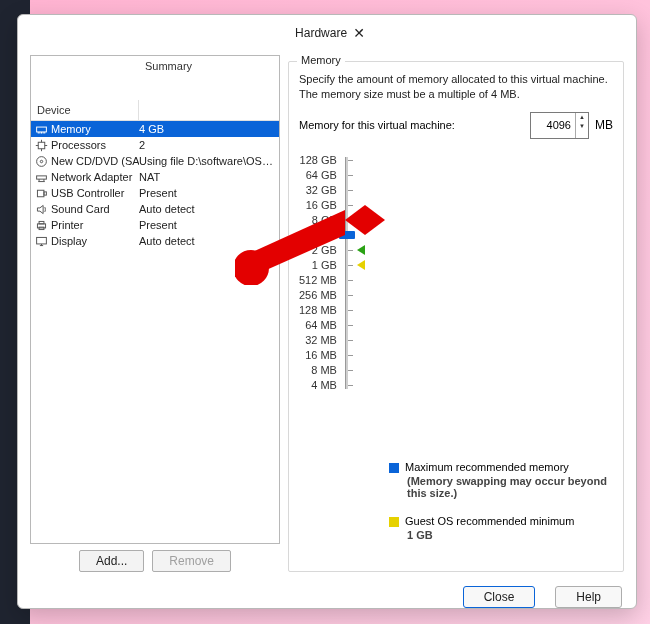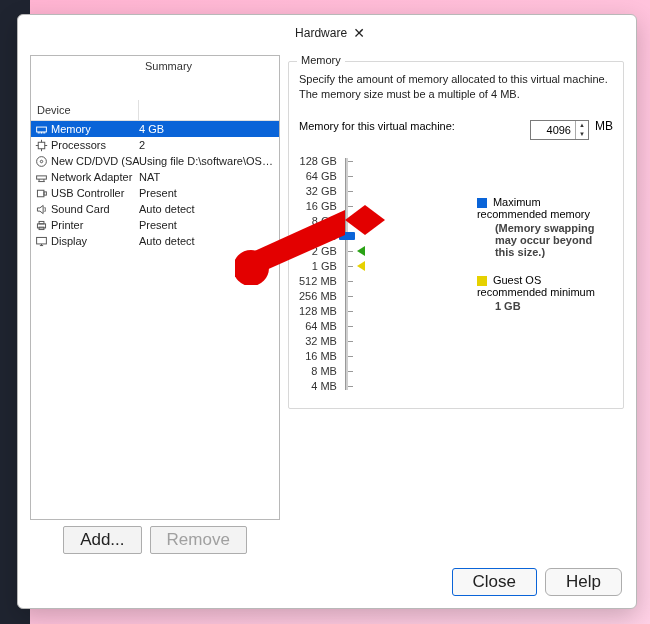--- a/index.html
+++ b/index.html
@@ -32,38 +32,38 @@
   .device-row { display: flex; height: 16px; align-items: center; }
   .device-row.selected { background: #0a64d8; color: #fff; }
   .device-row .icon { width: 16px; height: 16px; display: inline-flex; align-items: center; justify-content: center; margin-left: 2px; }
   .device-row .dev { width: 90px; padding-left: 2px; white-space: nowrap; overflow: hidden; }
   .device-row .sum { flex: 1; white-space: nowrap; overflow: hidden; text-overflow: ellipsis; padding-right: 4px;}
   .device-row:not(.selected) { color: #222; }
   .device-row:not(.selected) .icon svg { stroke: #555; fill: none; }
   .device-row.selected .icon svg { stroke: #fff; fill: none; }
 
   .device-buttons { display: flex; justify-content: center; gap: 8px; margin-top: 6px; }
-  .btn { border: 1px solid #adadad; background: #f3f3f3; padding: 3px 16px; border-radius: 2px; font-size: 17px; color: #222; }
+  .btn { border: 1px solid #adadad; background: #f3f3f3; padding: 3px 16px; border-radius: 2px; font-size: 12px; color: #222; }
   .btn.disabled { color: #a0a0a0; }
 
   
   .right-panel { flex: 1; }
   .groupbox { border: 1px solid #d8d8d8; border-radius: 2px; padding: 10px 10px 14px 10px; position: relative; margin-top: 6px; }
   .groupbox .legend { position: absolute; top: -8px; left: 8px; background: #fff; padding: 0 4px; font-size: 11px; color: #222; }
   .desc { font-size: 11px; color: #222; line-height: 1.35; margin-bottom: 10px; }
 
   .mem-input-row { display: flex; align-items: center; gap: 6px; margin-bottom: 14px; }
   .mem-input-row .lbl { font-size: 11px; }
-  .spinner { display: inline-flex; border: 1px solid #7a7a7a; background: #fff; height: 20px; margin-left: auto; margin-top: 8px; }
+  .spinner { display: inline-flex; border: 1px solid #7a7a7a; background: #fff; height: 27px; margin-left: auto; }
   .spinner input { border: none; width: 44px; text-align: right; padding: 0 4px; font-size: 11px; outline: none; }
   .spinner .spins { display: flex; flex-direction: column; border-left: 1px solid #aaa; }
   .spinner .spins div { width: 12px; height: 9px; display: flex; align-items: center; justify-content: center; font-size: 6px; line-height: 1; color: #333; cursor: pointer; }
   .unit { font-size: 12px; }
 
-  .slider-legend-row { display: flex; gap: 16px; }
+  .slider-legend-row { display: flex; gap: 26px; flex-direction: column; }
   .slider-area { display: flex; font-size: 10px; color: #333; }
   .ticks { text-align: right; padding-right: 6px; }
   .ticks div { height: 15px; line-height: 15px; }
   .track-wrap { position: relative; width: 28px; }
   .track { position: absolute; left: 2px; top: 4px; bottom: 4px; width: 3px; background: #cfcfcf; border-left: 1px solid #999; }
   .tick-marks { position: absolute; left: 0; top: 0; width: 100%; }
   .tick-mark { position: absolute; left: 5px; width: 5px; height: 1px; background: #999; }
   .thumb { position: absolute; width: 16px; height: 8px; background: #0a64d8; border-radius: 1px; transform: translate(-4px,-4px); }
   .marker { position: absolute; left: 14px; width: 0; height: 0; border-top: 5px solid transparent; border-bottom: 5px solid transparent; }
   .marker.blue  { border-right: 8px solid #0a64d8; }
@@ -73,23 +73,23 @@
   .legend-area { flex: 1; padding-left: 90px; font-size: 11px; }
   .legend-item { margin-bottom: 16px; }
   .legend-item .sw { display: inline-block; width: 10px; height: 10px; vertical-align: middle; margin-right: 6px; }
   .sw.blue{ background:#0a64d8;} .sw.green{background:#2aa215;} .sw.yellow{background:#e6d100;}
   .legend-item .sub { color: #444; padding-left: 18px; margin-top: 2px; font-weight: bold; }
 
   
   .arrow-overlay { position: absolute; pointer-events: none; left: 235px; top: 205px; }
   .arrow-overlay svg { display: block; }
 
-  .footer { display: flex; justify-content: flex-end; gap: 8px; padding: 10px 14px 12px 14px; }
+  .footer { display: flex; justify-content: flex-end; gap: 20px; padding: 10px 14px 12px 14px; }
   .footer .btn { padding: 3px 20px; border-radius: 3px; border: 1px solid #0a64d8; background: #f8f8f8; }
-  .footer .btn.help { border-color: #adadad; border-radius: 6px; }
+  .footer .btn.help { border-color: #adadad; }
 </style>
 </head>
 <body>
 
 <div class="bg-left"></div>
 
 <div class="window">
   <div class="titlebar">
     <span class="title">Hardware</span>
     <span class="close-x">✕</span>

